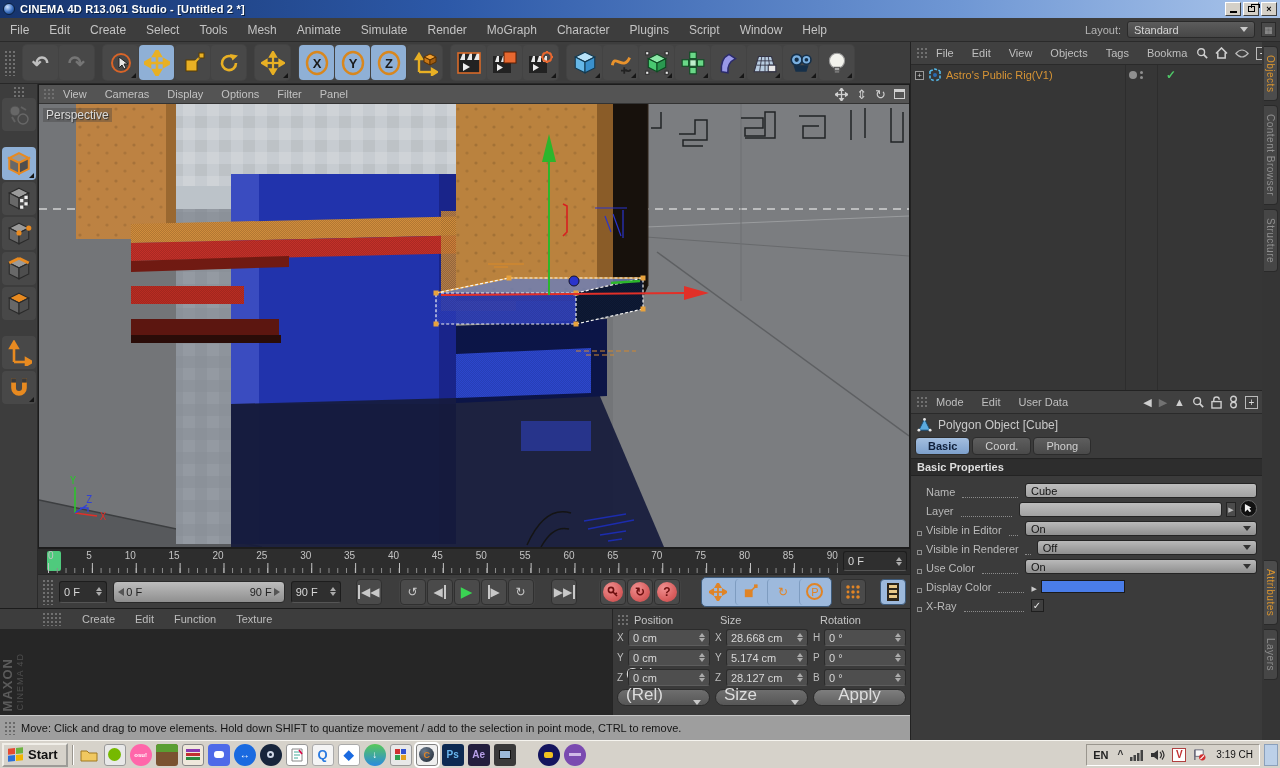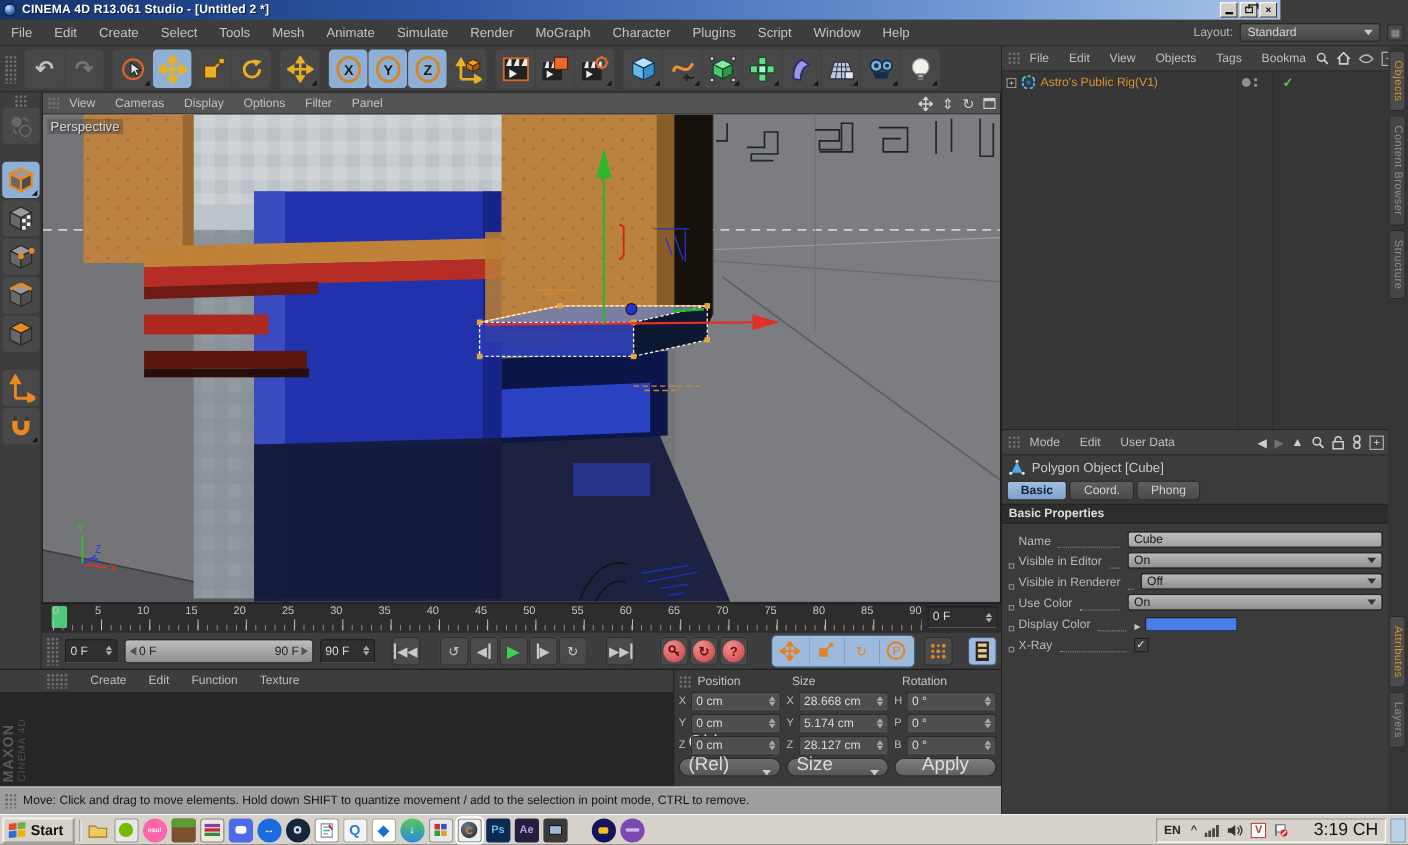--- a/index.html
+++ b/index.html
@@ -1,20 +1,20 @@
 <!DOCTYPE html>
 <html><head>
 <meta charset="utf-8">
 <style>
 *{box-sizing:border-box;margin:0;padding:0}
 html,body{width:1280px;height:768px;overflow:hidden;background:#3c3c3c;font-family:"Liberation Sans",sans-serif;-webkit-font-smoothing:antialiased}
 #app{position:relative;width:1280px;height:768px}
 
 
-#titlebar{position:absolute;left:0;top:0;width:1164px;height:18px;background:linear-gradient(90deg,#16346d 0%,#2d59a8 35%,#6f97d4 75%,#a9c4ea 100%);display:flex;align-items:center;padding:0 3px;color:#fff}
+#titlebar{position:absolute;left:0;top:0;width:1280px;height:18px;background:linear-gradient(90deg,#16346d 0%,#2d59a8 35%,#6f97d4 75%,#a9c4ea 100%);display:flex;align-items:center;padding:0 3px;color:#fff}
 #titlebar .appico{width:12px;height:12px;border-radius:50%;background:radial-gradient(circle at 35% 30%,#cfe2ff,#3a6fc0 55%,#12315e);margin-right:5px;border:1px solid #0a1f3e}
 #titlebar .t{font-size:11px;font-weight:bold;letter-spacing:.2px;text-shadow:1px 1px 0 #0a1f3e}
 #titlebar .winbtns{margin-left:auto;display:flex;gap:2px}
 .winbtn{width:16px;height:14px;background:#d4d0c8;border:1px solid;border-color:#fff #404040 #404040 #fff;display:flex;align-items:center;justify-content:center;font-size:9px;color:#000;font-weight:bold;line-height:1}
 .winbtn .min{width:7px;border-bottom:2px solid #000;height:7px}
 .winbtn .rest{width:7px;height:6px;border:1px solid #000;position:relative}
 .winbtn .rest:before{content:"";position:absolute;left:2px;top:-3px;width:7px;height:3px;border:1px solid #000;border-bottom:none}
 
 
 #menubar{position:absolute;left:0;top:18px;width:1280px;height:24px;background:#3d3d3d;border-bottom:1px solid #2a2a2a;display:flex;align-items:center;color:#c3c3c3;font-size:12px}
@@ -151,21 +151,21 @@
 #startbtn{height:24px;display:flex;align-items:center;gap:4px;background:#d6d2ca;border:2px outset #f0eee8;padding:0 8px 0 4px}
 #startbtn .slabel{font-size:13px;font-weight:bold;color:#111}
 .winflag{width:16px;height:14px;display:grid;grid-template-columns:7px 7px;grid-template-rows:6px 6px;gap:1px;transform:skewY(-6deg)}
 .winflag i{display:block}
 .tb-sep{width:2px;height:20px;border-left:1px solid #9a968e;border-right:1px solid #fff}
 .qlicon{width:22px;height:22px;border-radius:3px;display:flex;align-items:center;justify-content:center;font-size:10px;font-weight:bold;flex:none;position:relative}
 .qlicon.activewin{outline:2px solid #fff;outline-offset:0;background:#efefef;border:1px solid #808080}
 #tray{margin-left:auto;display:flex;align-items:center;gap:7px;height:22px;border:1px solid;border-color:#9a968e #fff #fff #9a968e;padding:0 6px;background:#d6d2ca}
 #tray .lang{font-size:11px;font-weight:bold;color:#222;margin-right:2px}
 #tray .chev{font-size:10px;color:#333;font-weight:bold}
-#tray .time{font-size:16px;color:#111;margin-left:16px}
+#tray .time{font-size:10px;color:#111;margin-left:3px}
 #showdesk{width:14px;height:22px;background:#bcd0e8;border:1px solid #8aa0bc}
 .vbox{width:14px;height:14px;background:#fff;border:1px solid #b04040;color:#c03030;font-size:10px;font-weight:bold;display:flex;align-items:center;justify-content:center}
 svg{display:block}
 </style>
 </head>
 <body>
 
 <div id="app">
 
   <div id="titlebar">
@@ -1061,20 +1061,32 @@
       <div class="section">Basic Properties</div>
       <div class="arow" style="margin-top:3px">
         <span class="keybox" style="visibility:hidden"></span>
         <span class="alabel">Name</span>
         <span class="dots"></span>
         <span class="lightfield" style="width:232px">
             <span>Cube</span>
           </span>
       </div>
       <div class="arow">
+        <span class="keybox" style="visibility:hidden"></span>
+        <span class="alabel">Layer</span>
+        <span class="dots"></span>
+        <span class="lightfield" style="width:203px"></span>
+        <span class="layerbtn">▶</span>
+        <span class="pickball">
+            <svg width="9" height="9" viewBox="0 0 10 10">
+              <polygon points="1,0 1,9 4,6 6,9 8,8 6,5 8,4" fill="#f0f0f0"></polygon>
+            </svg>
+          </span>
+      </div>
+      <div class="arow">
         <span class="keybox"></span>
         <span class="alabel">Visible in Editor</span>
         <span class="dots"></span>
         <span class="ldrop" style="width:232px">
             <span>On</span>
             <span class="dcaret"></span>
           </span>
       </div>
       <div class="arow">
         <span class="keybox"></span>

